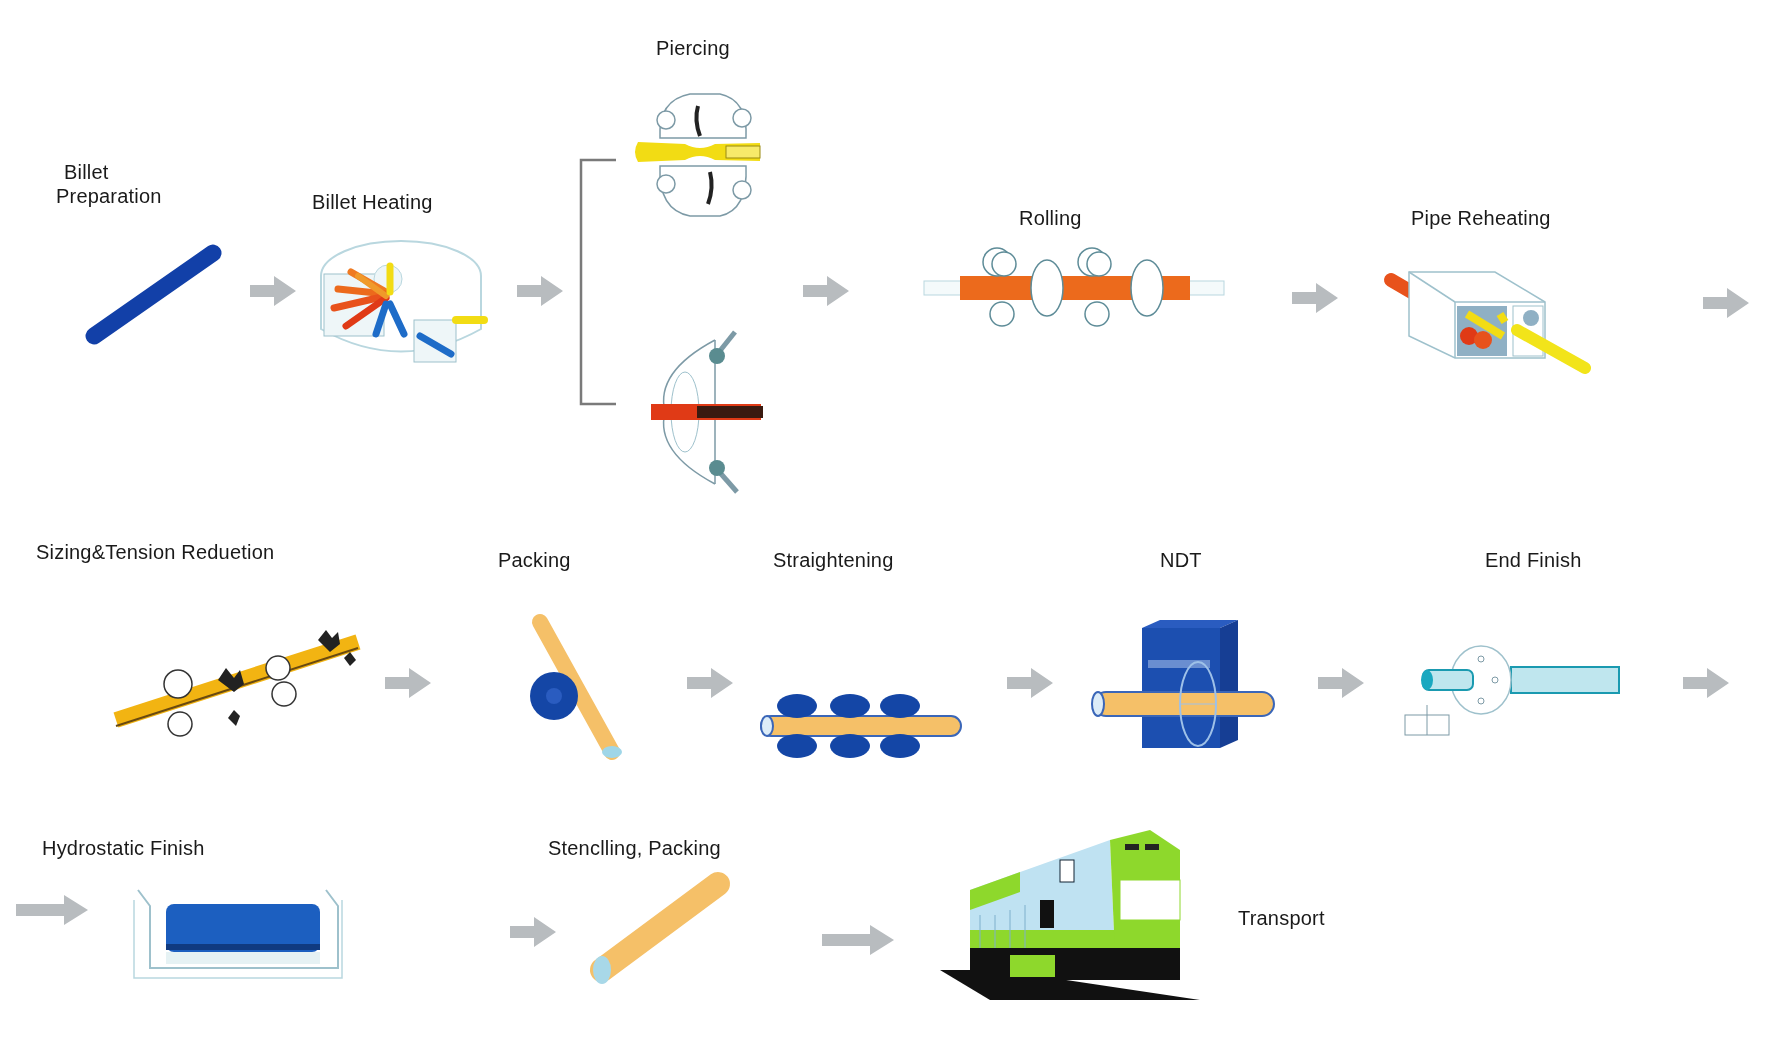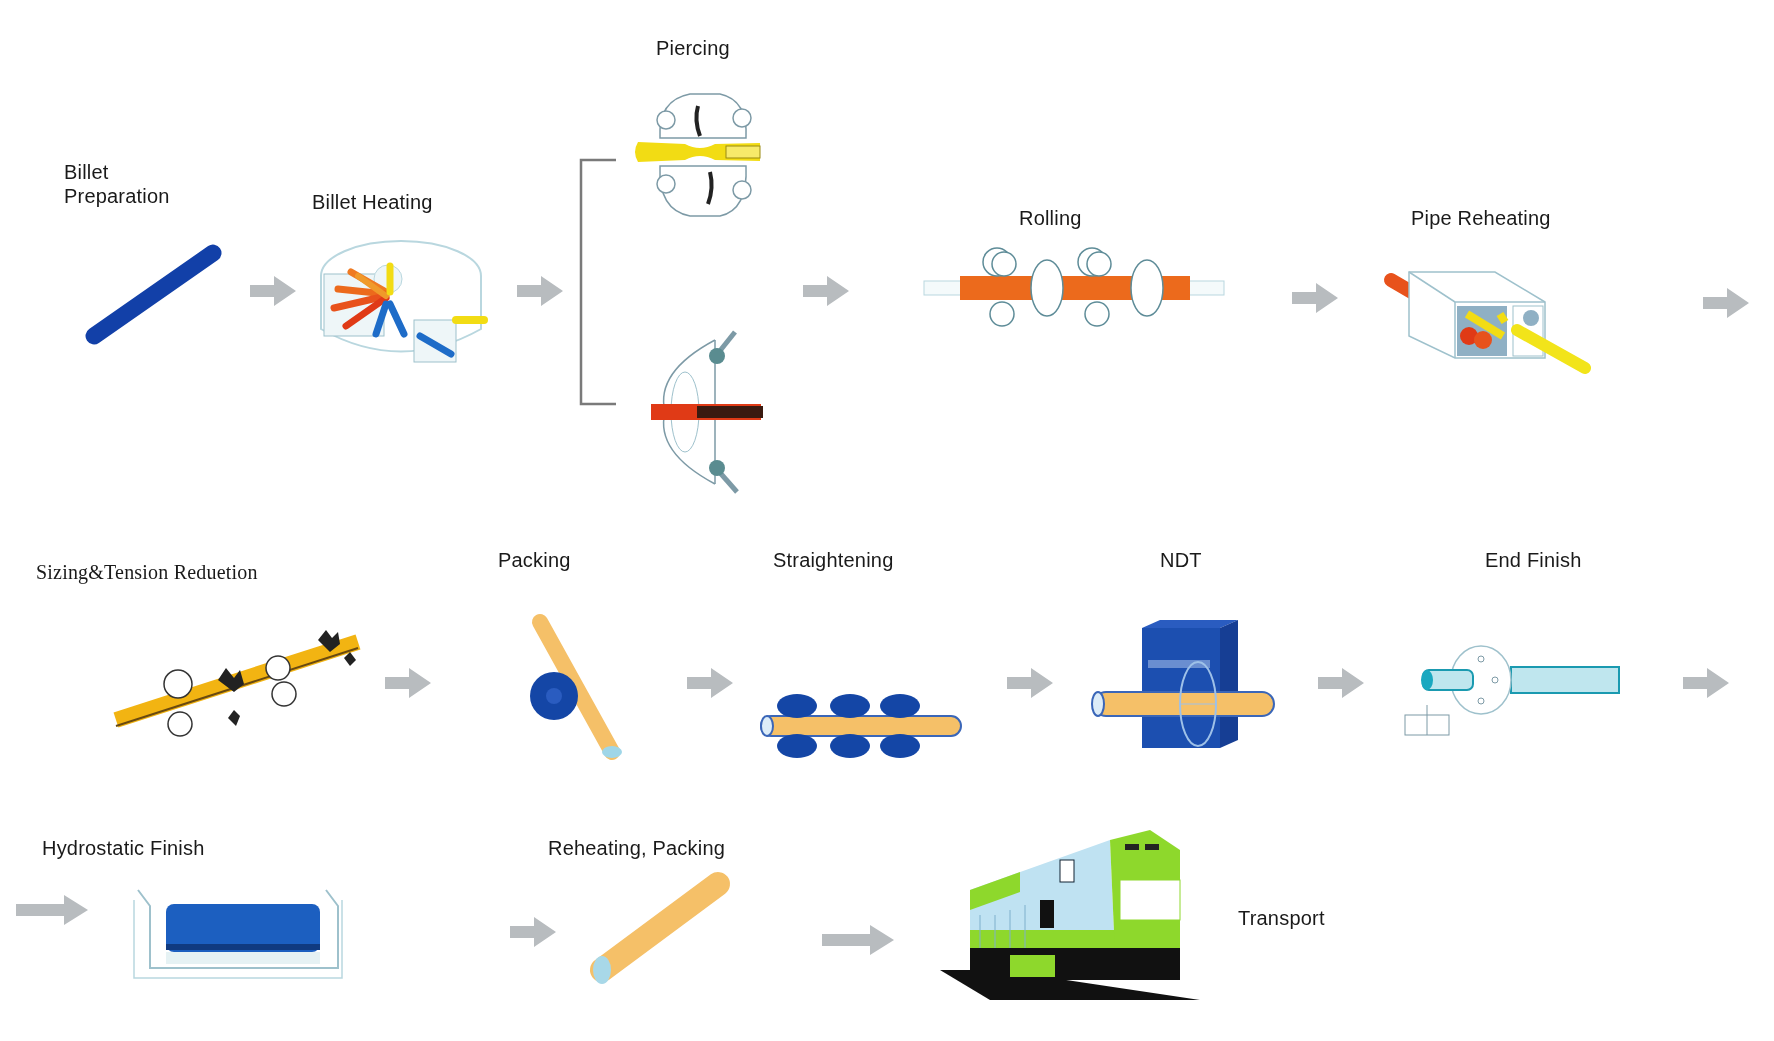--- a/index.html
+++ b/index.html
@@ -6,21 +6,21 @@
   body{width:1774px;height:1041px;position:relative;overflow:hidden;font-family:"Liberation Sans",sans-serif;color:#1a1a1a;}
   .lbl{position:absolute;font-size:20px;line-height:33px;white-space:nowrap;letter-spacing:0.2px;}
   .art{position:absolute;}
   .arrow{position:absolute;width:46px;height:30px;}
   svg{display:block;overflow:visible;}
 </style>
 </head>
 <body>
 
 <div class="lbl" style="left:64px;top:146px;margin-top:10px;">Billet</div>
-<div class="lbl" style="left:64px;top:180px;">Preparation</div>
+<div class="lbl" style="left:56px;top:180px;">Preparation</div>
 <div class="art" style="left:80px;top:240px;">
   <svg width="150" height="110">
       <line x1="14" y1="96" x2="133" y2="13" stroke="#1240a8" stroke-width="17" stroke-linecap="round"></line>
     </svg>
 </div>
 
 <div class="arrow" style="left:250px;top:276px;">
   <svg width="46" height="30">
       <polygon points="0,9 24,9 24,0 46,15 24,30 24,21 0,21" fill="#b8bcbf"></polygon>
     </svg>
@@ -140,21 +140,21 @@
     <line x1="132" y1="60" x2="200" y2="98" stroke="#f2e41a" stroke-width="12" stroke-linecap="round"></line>
   </svg>
 </div>
 
 <div class="arrow" style="left:1703px;top:288px;">
   <svg width="46" height="30">
       <polygon points="0,9 24,9 24,0 46,15 24,30 24,21 0,21" fill="#b8bcbf"></polygon>
     </svg>
 </div>
 
-<div class="lbl" style="left:36px;top:556px;font-family:Liberation Serif, serif;">Sizing&amp;Tension Reduetion</div>
+<div class="lbl" style="left:36px;top:536px;">Sizing&amp;Tension Reduetion</div>
 <div class="art" style="left:108px;top:628px;">
   <svg width="260" height="120">
     <line x1="8" y1="92" x2="250" y2="14" stroke="#f2b412" stroke-width="16"></line>
     <line x1="8" y1="98" x2="250" y2="20" stroke="#6a4a10" stroke-width="2"></line>
     <g fill="#fff" stroke="#333" stroke-width="1.5">
       <circle cx="70" cy="56" r="14"></circle>
         <circle cx="72" cy="96" r="12"></circle>
       <circle cx="170" cy="40" r="12"></circle>
         <circle cx="176" cy="66" r="12"></circle>
     </g>
@@ -268,21 +268,21 @@
     <rect x="34" y="66" width="154" height="12" fill="#e6f2f4"></rect>
   </svg>
 </div>
 
 <div class="arrow" style="left:510px;top:917px;">
   <svg width="46" height="30">
       <polygon points="0,9 24,9 24,0 46,15 24,30 24,21 0,21" fill="#b8bcbf"></polygon>
     </svg>
 </div>
 
-<div class="lbl" style="left:548px;top:832px;">Reheating, Packing</div>
+<div class="lbl" style="left:548px;top:832px;">Stenclling, Packing</div>
 <div class="art" style="left:588px;top:870px;">
   <svg width="150" height="120">
     <line x1="14" y1="100" x2="130" y2="14" stroke="#f5c068" stroke-width="24" stroke-linecap="round"></line>
     <ellipse cx="14" cy="100" rx="9" ry="14" fill="#a8d8e8"></ellipse>
   </svg>
 </div>
 
 <div class="arrow" style="left:822px;top:925px;width:72px;">
   <svg width="72" height="30">
       <polygon points="0,9 48,9 48,0 72,15 48,30 48,21 0,21" fill="#b8bcbf"></polygon>

